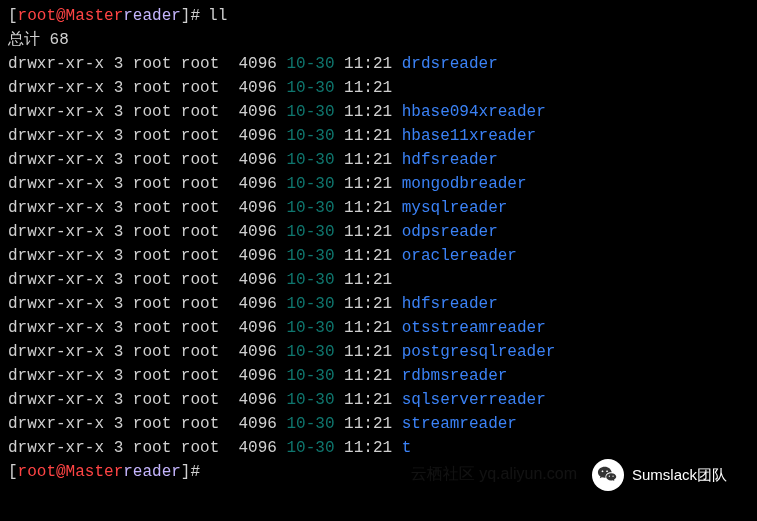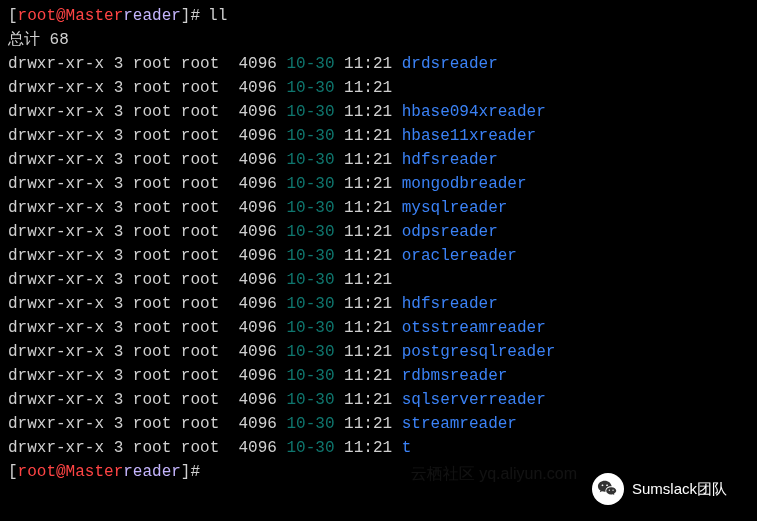--- a/index.html
+++ b/index.html
@@ -35,21 +35,21 @@
     .perms { color: #d0d0d0; }
     .links { color: #d0d0d0; }
     .owner { color: #d0d0d0; }
     .group { color: #d0d0d0; }
     .size { color: #d0d0d0; }
     .date { color: #0f766e; }
     .time { color: #d0d0d0; }
     .dirname { color: #3b82f6; }
     .watermark-badge {
       position: absolute;
-      bottom: 16px;
+      bottom: 30px;
       right: 30px;
       display: flex;
       align-items: center;
       gap: 8px;
     }
     .wechat-icon {
       width: 32px;
       height: 32px;
       background: #fff;
       border-radius: 50%;

